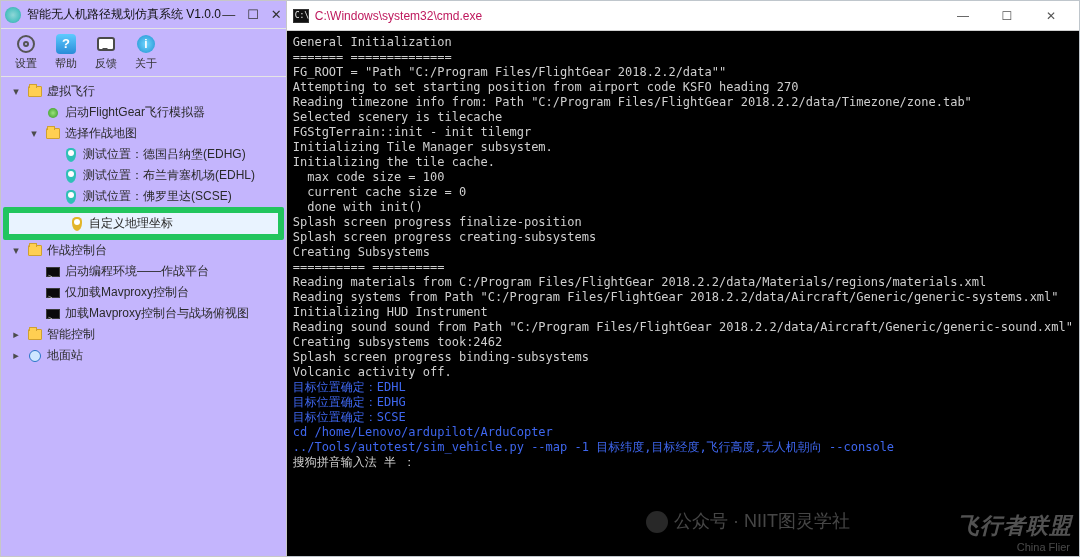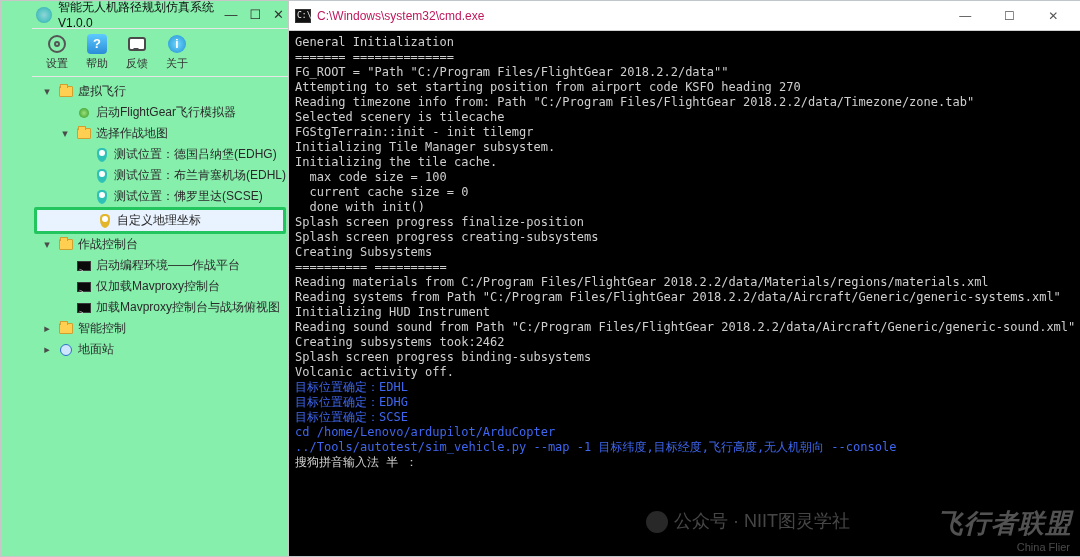--- a/index.html
+++ b/index.html
@@ -10,23 +10,23 @@
       font-family: "Microsoft YaHei","Segoe UI",Tahoma,sans-serif;
       font-size: 12px;
       background: #f5f5f5;
       position: relative;
     }
     .root { display: flex; height: 100%; }
 
     
     .left-app {
       width: 316px; height: 100%;
-      background: #86efac;
+      background: #c4b5fd;
       border: 1px solid #c7c7c7;
-      display: flex; flex-direction: column; padding-left: 31px;
+      display: flex; flex-direction: column;
     }
     .titlebar {
       height: 28px; display: flex; align-items: center;
       padding: 0 4px;
       border-bottom: 1px solid #e5e5e5;
     }
     .app-icon {
       width: 16px; height: 16px; margin-right: 6px;
       background: radial-gradient(circle,#8fd7d7 0%,#4ec1c1 60%,#2a9797 100%);
       border-radius: 50%;
@@ -65,21 +65,21 @@
     .tree-ic { width:16px; height:16px; margin:0 4px; display:inline-flex; align-items:center; justify-content:center; }
     .tree-lbl { font-size:12px; color:#2a2a2a; }
     .folder { width:14px;height:11px;background:#ffcf52;border:1px solid #cfa030;border-radius:1px;position:relative; }
     .folder::before { content:"";position:absolute;top:-3px;left:0;width:6px;height:3px;background:#ffcf52;border:1px solid #cfa030;border-bottom:0;border-radius:1px 1px 0 0; }
     .ball { width:10px;height:10px;border-radius:50%; }
     .pin { width:10px;height:14px;border-radius:5px 5px 6px 6px / 5px 5px 10px 10px;position:relative; }
     .pin::after { content:"";position:absolute;left:2px;top:2px;width:6px;height:6px;border-radius:50%;background:#fff; }
     .term { width:14px;height:10px;background:#0a0a0a;border:1px solid #3a3a3a; }
     .term::after { content:">";color:#ddd;font-size:7px;line-height:8px;padding-left:1px; }
     .globe { width:12px;height:12px;border:1px solid #2a73c7;border-radius:50%;background:#cfe6ff;position:relative; }
-    .node-sel { background:#e9f3ff; border:3px solid #22c55e; border-radius:2px; }
+    .node-sel { background:#e9f3ff; border:6px solid #22c55e; border-radius:2px; }
 
     
     .right-app {
       flex:1; height:100%; display:flex; flex-direction:column;
       border:1px solid #bfc6cc; border-left:0;
       background:#f0f3f6;
     }
     .cmd-titlebar {
       height:30px; background:#fff; display:flex; align-items:center;
       border-bottom:1px solid #d0d0d0; padding:0 6px;
@@ -96,21 +96,21 @@
       flex:1; background:#000; font-family:"NSimSun","SimSun",Consolas,monospace;
       font-size:12px; line-height:15px; color:#cfcfcf;
       padding:4px 6px; overflow:hidden;
     }
     .c-line { white-space:pre; }
     .c-blue { color:#3e66ee; }
 
     .watermark {
       position:absolute; right:8px; bottom:16px;
       color:rgba(255,255,255,0.32);
-      font-size:26px; font-weight:600;font-style:italic;
+      font-size:22px; font-weight:600;font-style:italic;
       pointer-events:none; letter-spacing:1px;
     }
     .watermark-sub {
       position:absolute; right:10px; bottom:4px;
       color:rgba(255,255,255,0.28);
       font-size:11px; pointer-events:none;text-align:center;
     }
     .wechat {
       position:absolute; right:230px; bottom:24px;
       color:rgba(200,200,200,0.35);

